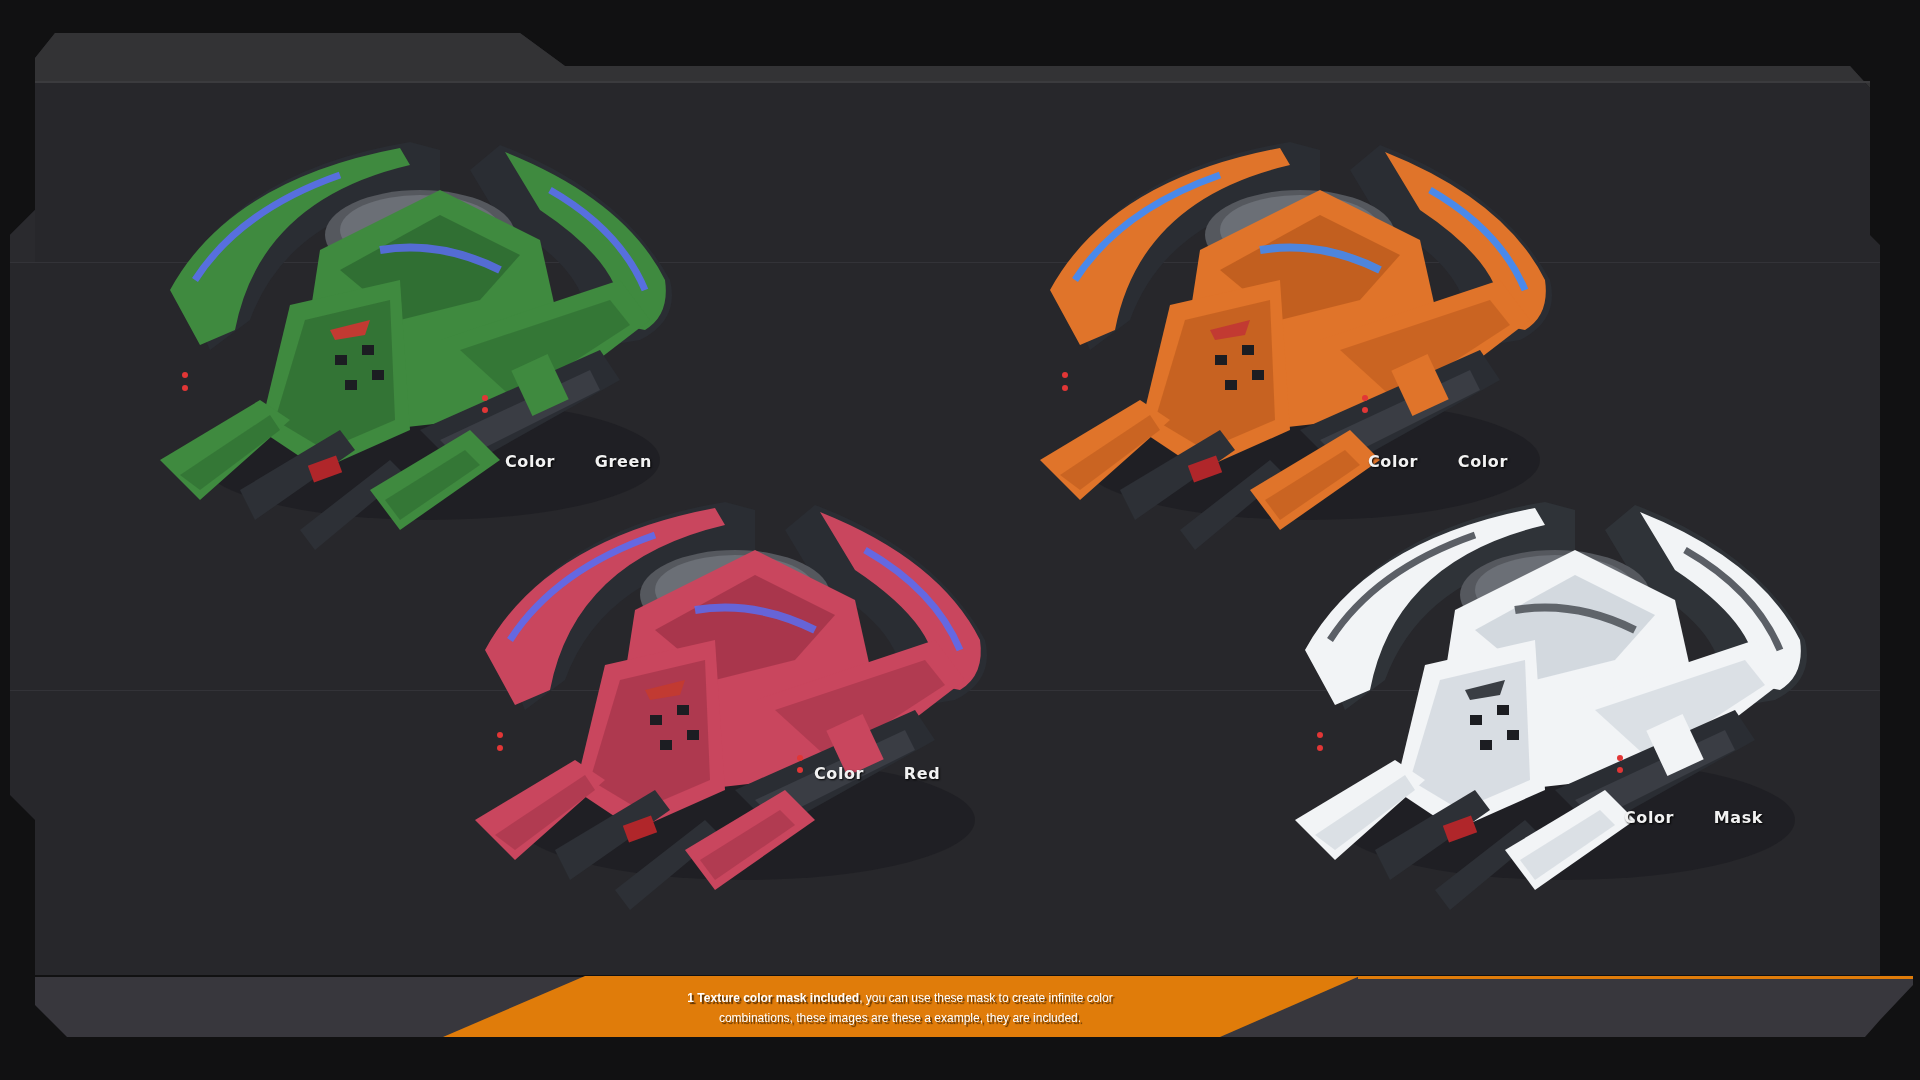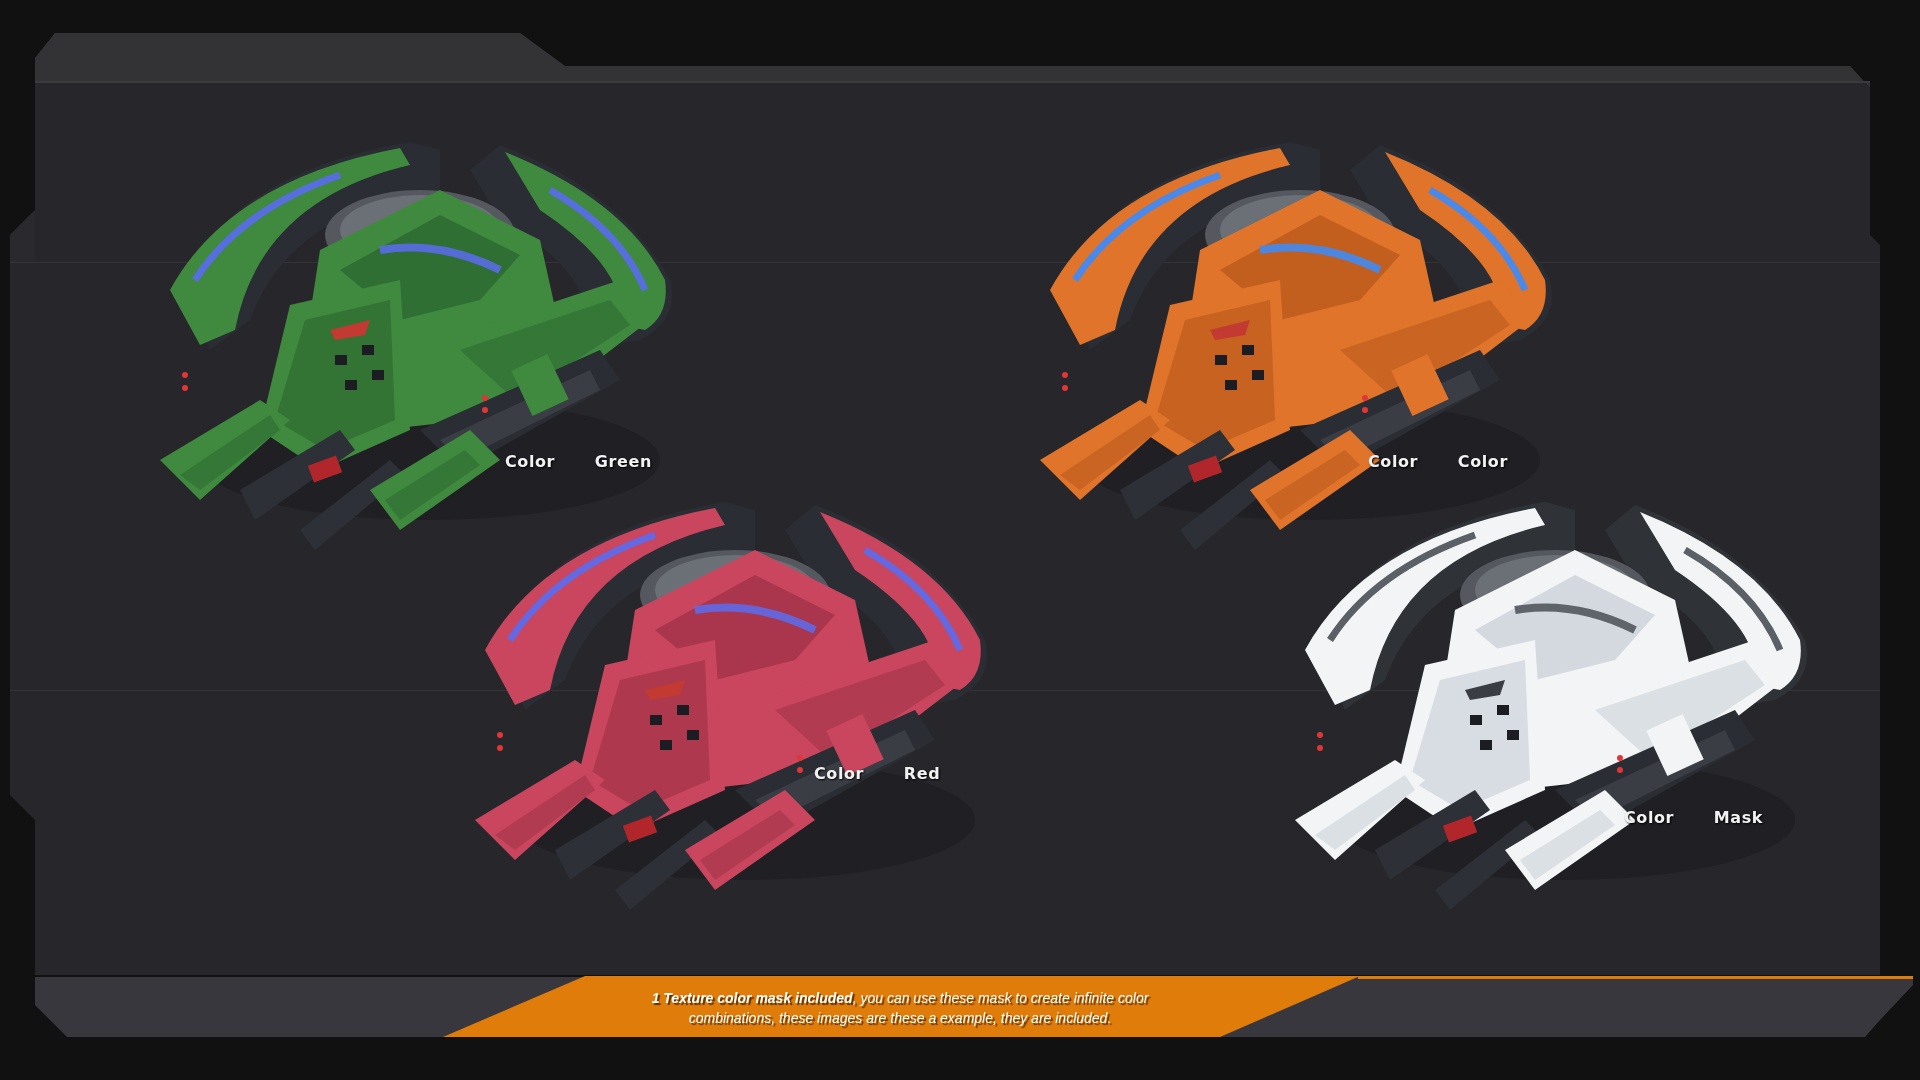--- a/index.html
+++ b/index.html
@@ -13,21 +13,21 @@
     }
     .label {
       position:absolute; color:#f2f2f2; font-size:16px; letter-spacing:0.6px;
       text-shadow:1px 1px 2px #000;
       font-family:"DejaVu Sans", sans-serif;
     }
     .label .b { font-weight:bold; }
     .label .r { font-weight:bold;margin-left:34px; }
     .banner-text {
       position:absolute; left:520px; top:988px; width:760px; text-align:center;
-      color:#ffffff; font-style:italic; font-size:14px; line-height:20px;
+      color:#ffffff; font-size:12px; line-height:20px;
       font-family:"Liberation Sans", sans-serif;
       text-shadow:2px 2px 1px #5a3000;
     }
     .banner-text .strong { font-weight:bold; }
     .ship { position:absolute; }
   </style>
 </head>
 <body>
 
 <svg class="panel" viewBox="0 0 1920 1080" width="1920" height="1080">

